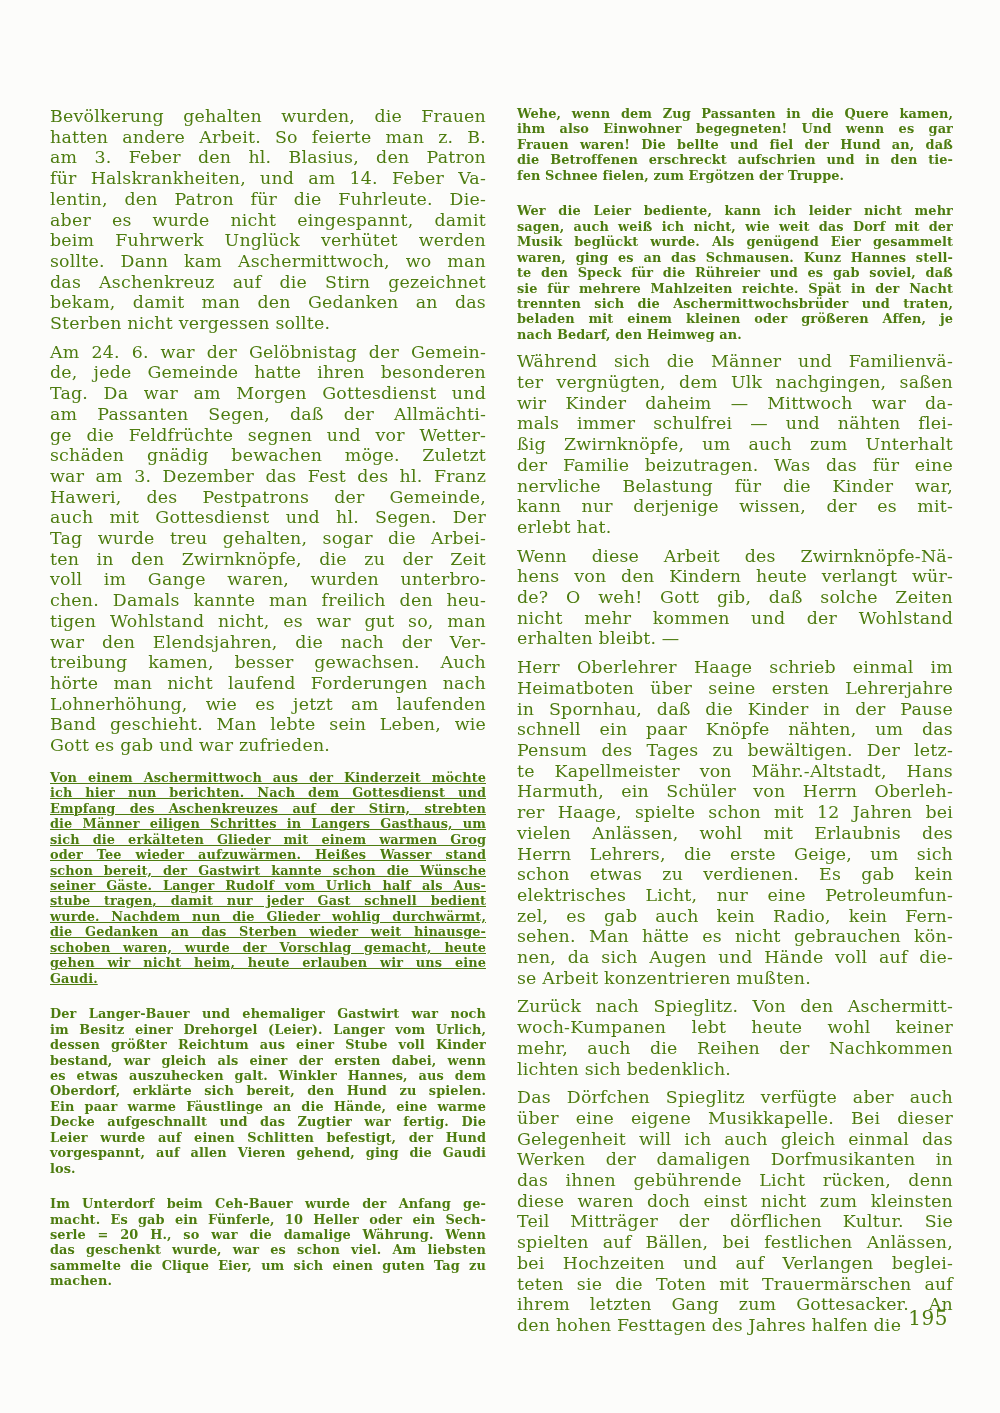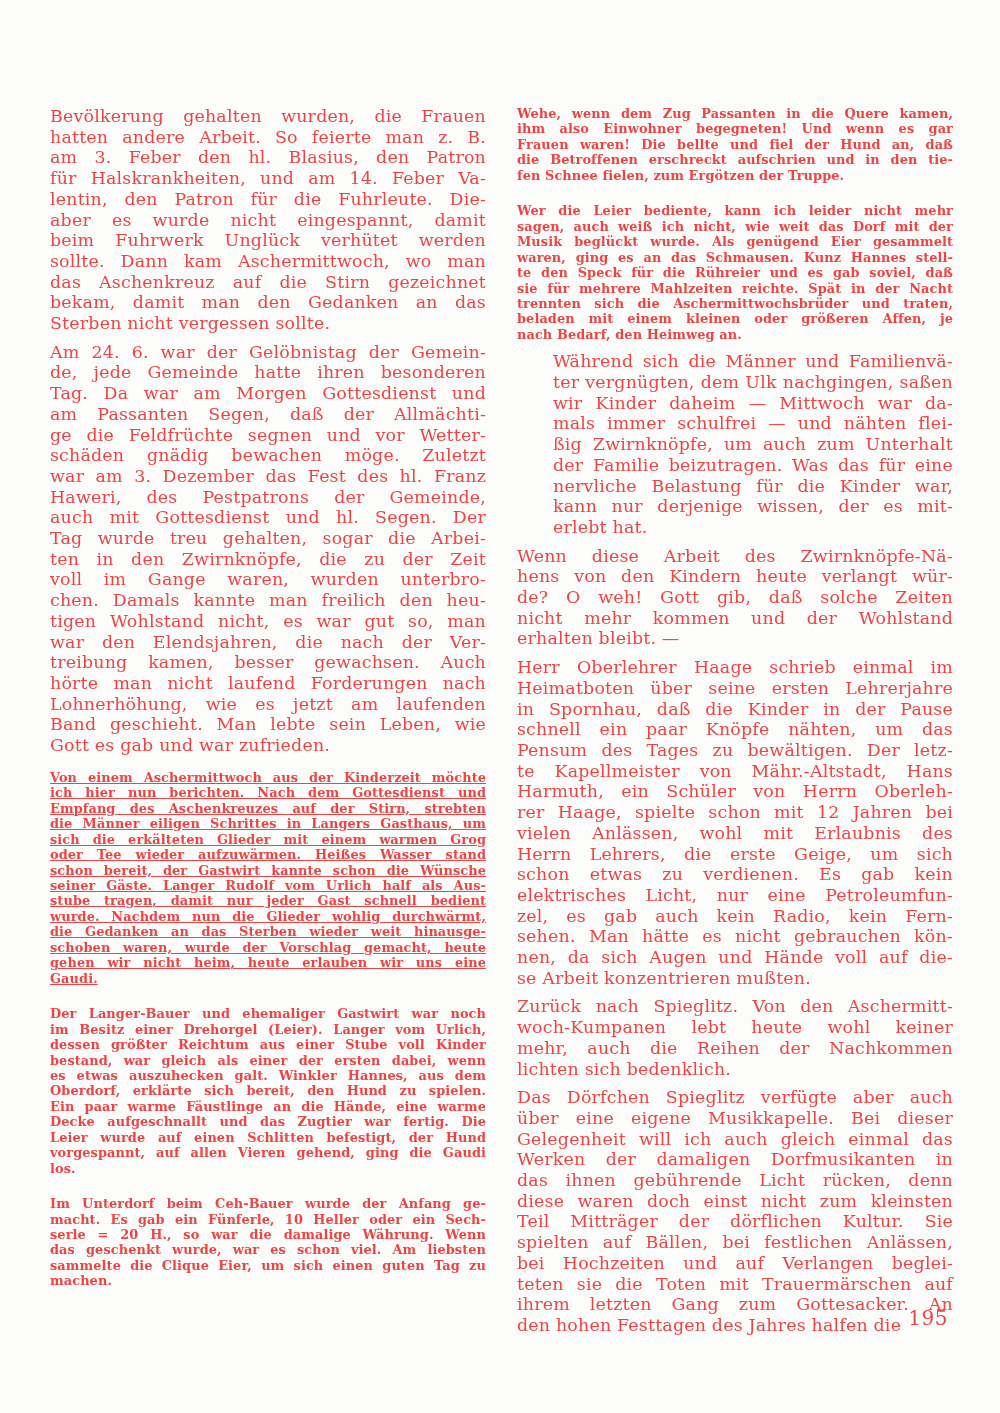--- a/index.html
+++ b/index.html
@@ -16,21 +16,21 @@
     display: flex;
     gap: 31px;
     padding: 106px 47px 0 50px;
     box-sizing: border-box;
   }
   .column { flex: 0 0 436px; width: 436px; }
   .paragraph { margin: 0; }
   .paragraph + .paragraph { margin-top: 8px; }
   .p-small + .p-small { margin-top: 20px; }
   .p-large + .p-small { margin-top: 14px; text-decoration: underline; }
-  .p-small + .p-large { margin-top: 9px; margin-left: 36px; }
+  .p-small + .p-large { margin-top: 9px; }
   .p-large {
     font-size: 17.4px;
     line-height: 20.7px;
     letter-spacing: 0.2px;
   }
   .p-small {
     font-size: 12.9px;
     line-height: 15.45px;
     font-weight: 700;
     letter-spacing: 0.1px;
@@ -44,21 +44,21 @@
     position: absolute;
     top: 1306px;
     right: 52px;
     font-size: 20px;
     letter-spacing: 0.5px;
   }
 </style>
 </head>
 <body>
 
-<div class="page" style="background: rgb(252, 252, 250); color: #ef4444;">
+<div class="page" style="background: rgb(252, 252, 250); color: #4d7c0f;">
   <div class="columns">
     <div class="column">
         <div class="paragraph p-large">
           <div class="line">Bevölkerung gehalten wurden, die Frauen</div>
           <div class="line">hatten andere Arbeit. So feierte man z. B.</div>
           <div class="line">am 3. Feber den hl. Blasius, den Patron</div>
           <div class="line">für Halskrankheiten, und am 14. Feber Va-</div>
           <div class="line">lentin, den Patron für die Fuhrleute. Die-</div>
           <div class="line">aber es wurde nicht eingespannt, damit</div>
           <div class="line">beim Fuhrwerk Unglück verhütet werden</div>

